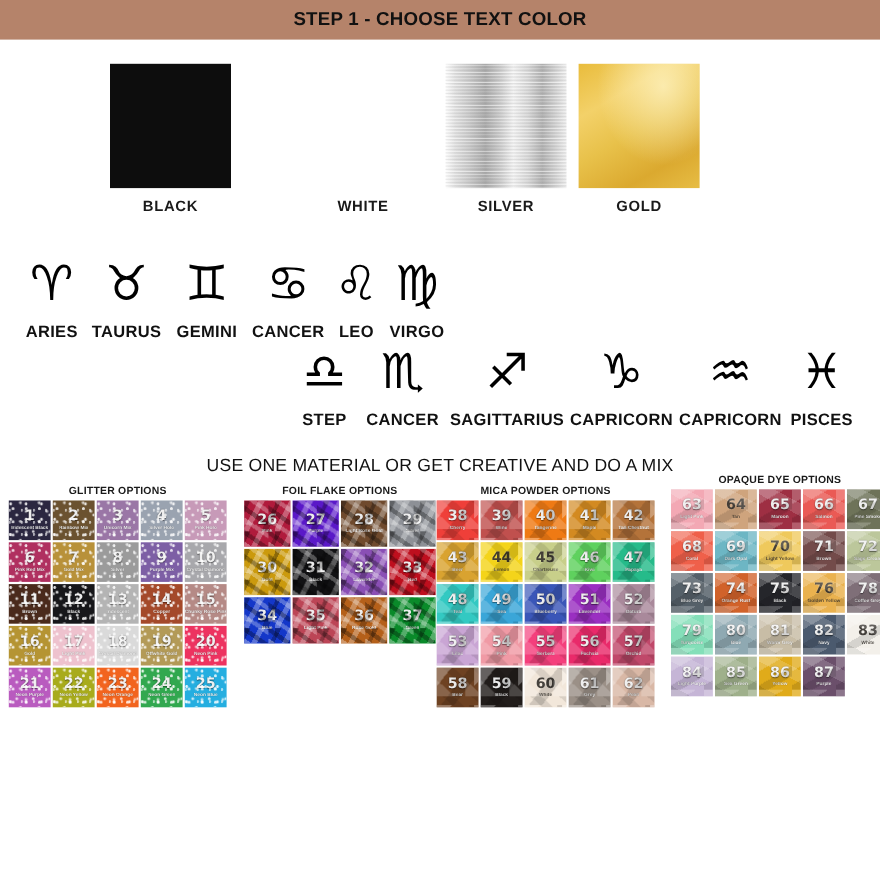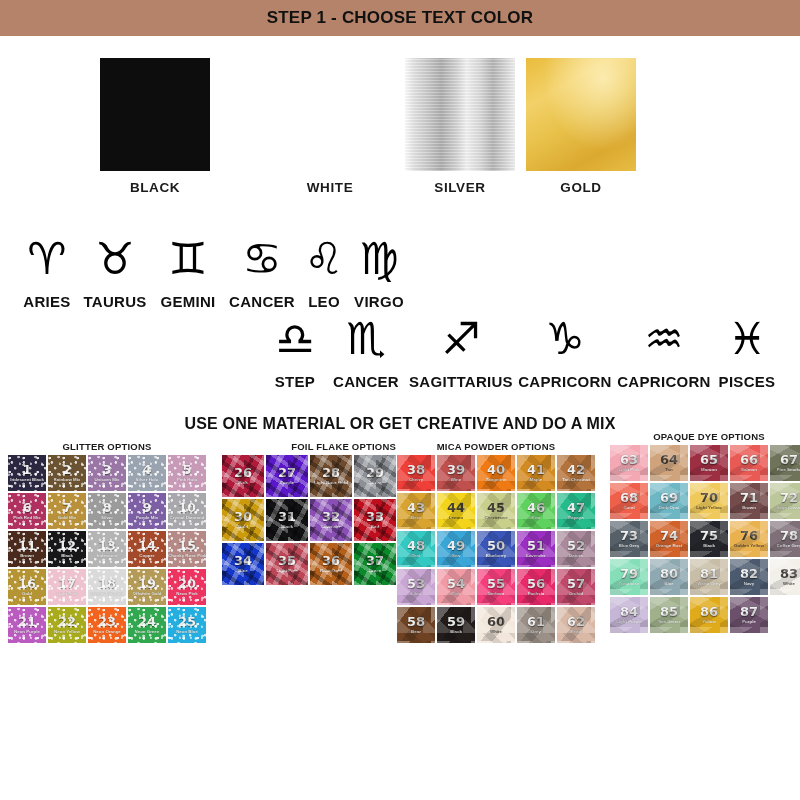--- a/index.html
+++ b/index.html
@@ -69,21 +69,21 @@
     height: 52px; display:flex; align-items:center; justify-content:center;
   }
   .sym-name {
     font-size: 15px; font-weight: 700; color: #111; letter-spacing: .3px;
     margin-top: 8px; white-space: nowrap;
   }
 
   
   .subhead {
     height: 34px; display:flex; align-items:center; justify-content:center;
-    font-size: 16px; font-weight: 700; color: #111; letter-spacing: .2px;
+    font-size: 16px; font-weight: 400; color: #111; letter-spacing: .2px;
   }
   .materials { position: relative; height: 243px; width: 800px; }
 
   .mat-col { position: absolute; top: 0; }
   .mat-title {
     font-size: 9.5px; font-weight: 700; color: #1a1a1a;
     text-align: center; letter-spacing: .2px; white-space: nowrap;
   }
   .grid { display: grid; gap: 2px; margin-top: 3px; }
 
@@ -333,21 +333,21 @@
             <span class="num">24</span>
             <span class="nm">Neon Green</span>
           </div>
           <div class="cell tex-glitter" style="height: 36px; background: rgb(37, 174, 224);">
             <span class="num">25</span>
             <span class="nm">Neon Blue</span>
           </div>
         </div>
       </div>
       <div class="mat-col" style="left: 222px; top: 0px;">
-        <div class="mat-title" style="width: 174px; text-align: right;">FOIL FLAKE OPTIONS</div>
+        <div class="mat-title" style="width: 174px;">FOIL FLAKE OPTIONS</div>
         <div class="grid" style="grid-template-columns: repeat(4, 42px);">
           <div class="cell tex-foil" style="height: 42px; background: rgb(176, 27, 60);">
             <span class="num">26</span>
             <span class="nm">Pink</span>
           </div>
           <div class="cell tex-foil" style="height: 42px; background: rgb(90, 24, 200);">
             <span class="num">27</span>
             <span class="nm">Purple</span>
           </div>
           <div class="cell tex-foil" style="height: 42px; background: rgb(111, 74, 45);">

